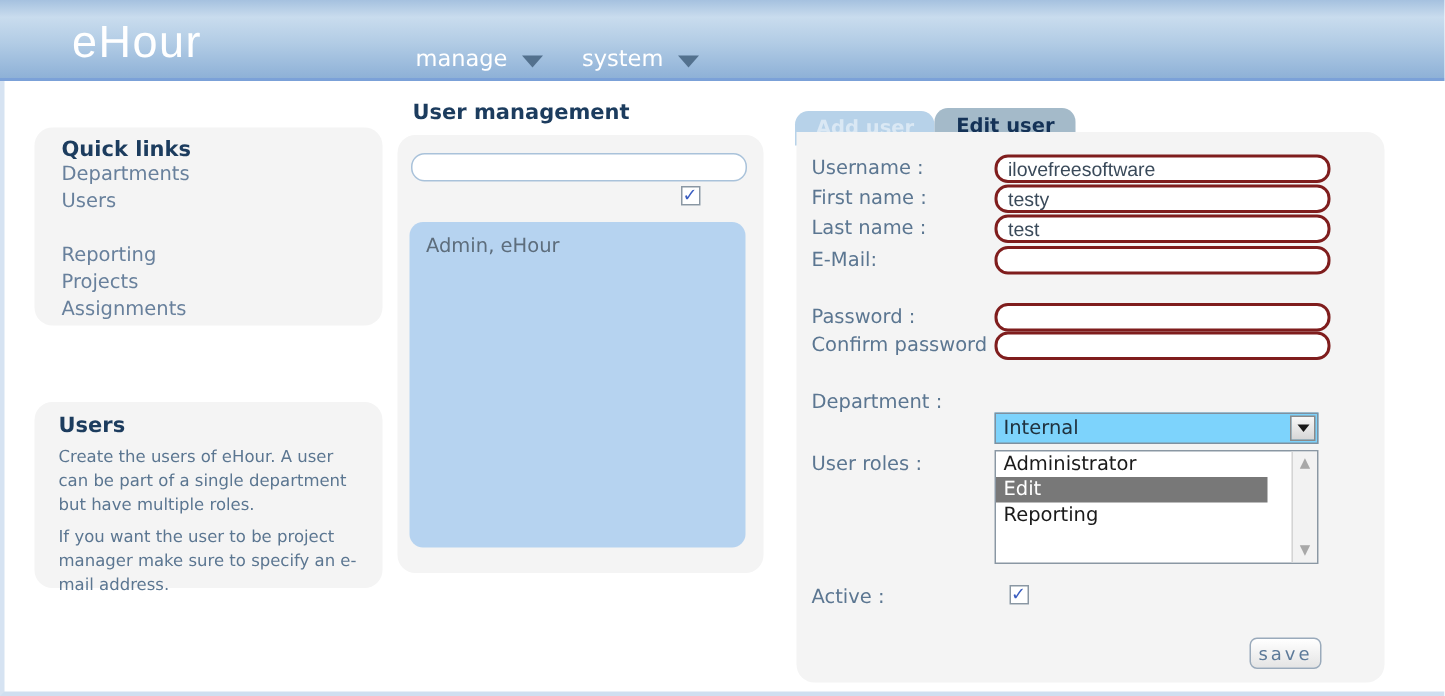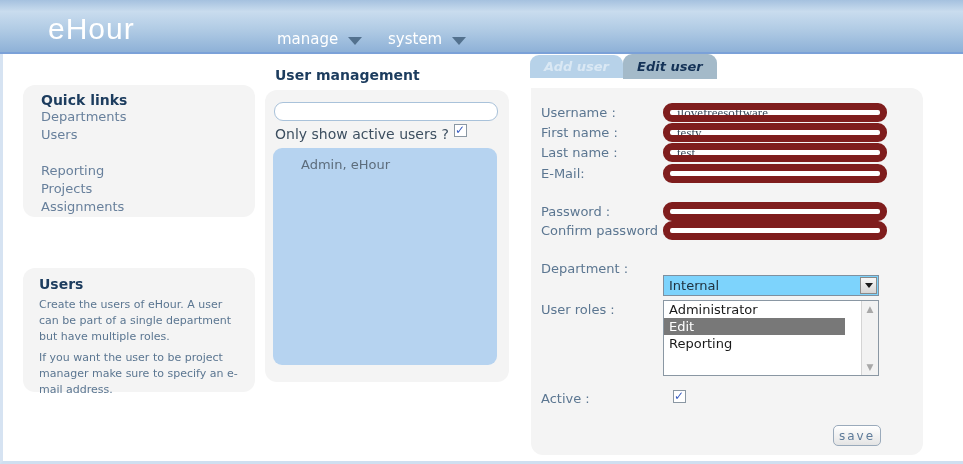--- a/index.html
+++ b/index.html
@@ -63,39 +63,39 @@
   }
   .checkbox.checked::after{
     content:"\2713"; position:absolute; left:0px; top:-2px;
     font-size:12px; font-weight:bold; color:#3a5dc0;
   }
   .filter-row .checkbox{ position:absolute; right:32px; top:0; }
   .user-listbox{
     position:absolute; left:8px; top:58px; width:224px; height:217px;
     background:#b6d3f0; border-radius:9px; overflow:hidden; cursor:pointer;
   }
-  .user-item{ font-size:13px; color:#5d6d7c; padding:9px 0 0 28px; }
-
-  
-  .tabs{ position:absolute; left:527px; top:54px; height:25px; display:flex; align-items:center;font-style:italic; }
+  .user-item{ font-size:13px; color:#5d6d7c; padding:9px 0 0 11px; }
+
+  
+  .tabs{ position:absolute; left:527px; top:72px; height:25px; display:flex; align-items:flex-end; }
   .tab{
     font-size:13px; font-weight:bold; cursor:pointer;
     border-radius:9px 9px 0 0; padding:0 14px; display:flex; align-items:center;
   }
   .tab-add{ height:23px; background:#b7d2e9; color:#dae8f4; }
   .tab-edit{ height:25px; background:#a4bac9; color:#143257; }
 
   
   .form-panel{ left:528px; top:88px; width:392px; height:367px; border-radius:0 12px 12px 12px; }
   .form-row{ position:absolute; left:10px; width:374px; height:20px; }
   .form-row label{ position:absolute; left:0; top:2px; font-size:13px; color:#5b7691; }
   .form-row input[type=text], .form-row input[type=password]{
     position:absolute; left:122px; top:0; width:224px; height:19px;
-    border:7px solid #7f1d1d; border-radius:9px; background:#ffffff;
-    font-family:Liberation Serif, serif; font-size:13px; padding:0 7px; color:#3a4a5a; outline:none;
+    border:2px solid #7f1d1d; border-radius:9px; background:#ffffff;
+    font-family:Liberation Sans, sans-serif; font-size:13px; padding:0 7px; color:#3a4a5a; outline:none;
   }
   .r-username{ top:15px; } .r-firstname{ top:35px; } .r-lastname{ top:55px; }
   .r-email{ top:76px; } .r-password{ top:114px; } .r-confirm{ top:133px; }
   .r-department{ top:171px; } .r-roles{ top:212px; } .r-active{ top:301px; }
 
   .select{
     position:absolute; left:122px; top:16px; width:216px; height:21px;
     background:#7dd3fc; border:1px solid #7f909f; cursor:pointer;
   }
   .select-value{ position:absolute; left:5px; top:2px; font-size:13px; color:#20323f; }
@@ -163,21 +163,20 @@
   <div class="panel info-panel">
     <div class="panel-title">Users</div>
     <p>Create the users of eHour. A user can be part of a single department but have multiple roles.</p>
     <p>If you want the user to be project manager make sure to specify an e-mail address.</p>
   </div>
 
   <div class="um-title">User management</div>
   <div class="panel middle-panel">
     <input type="text" class="filter-input" value="" style="">
     <div class="filter-row">
-      <span class="filter-label">Only show active users ?</span>
       <span class="checkbox checked"></span>
     </div>
     <div class="user-listbox">
       <div class="user-item">Admin, eHour</div>
     </div>
   </div>
 
   <div class="tabs">
     <div class="tab tab-add">Add user</div>
     <div class="tab tab-edit">Edit user</div>

